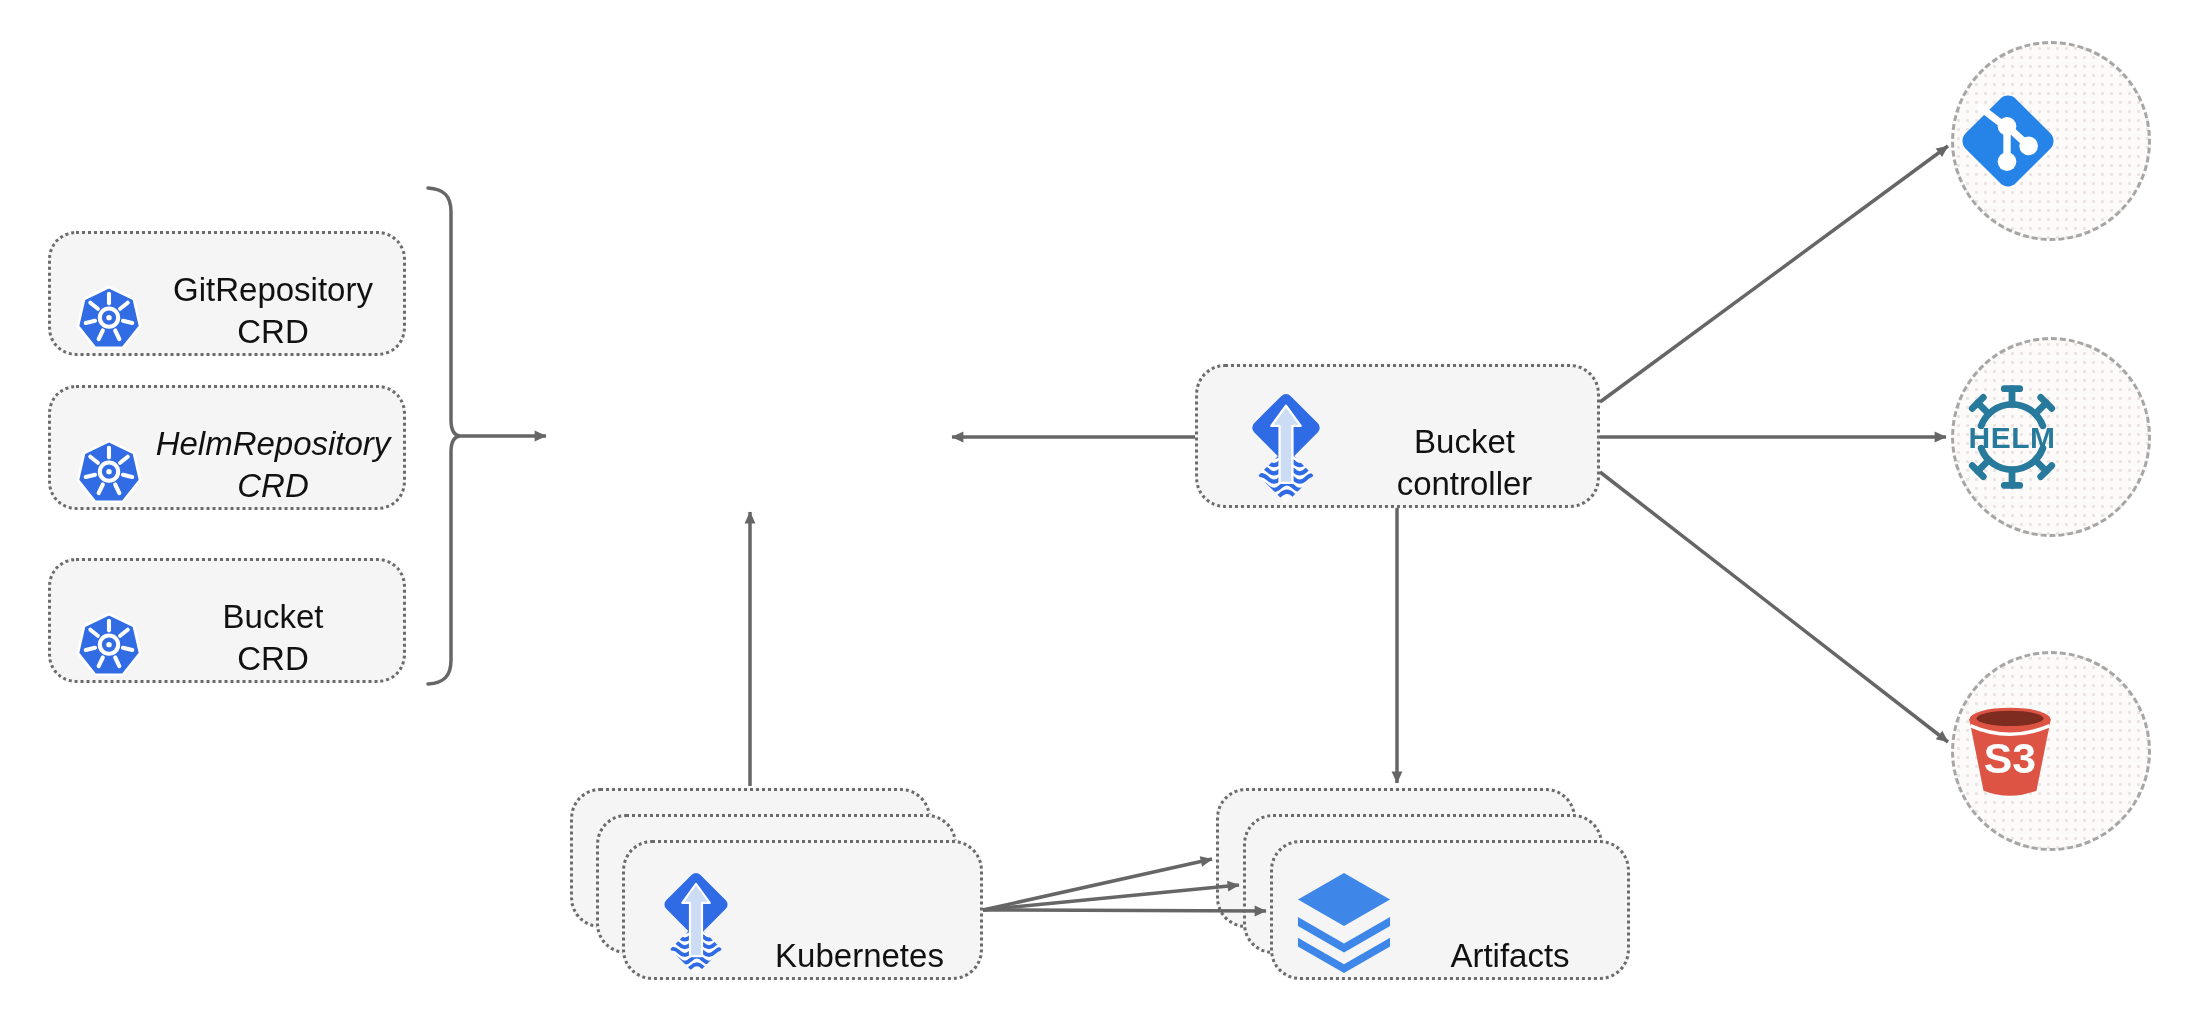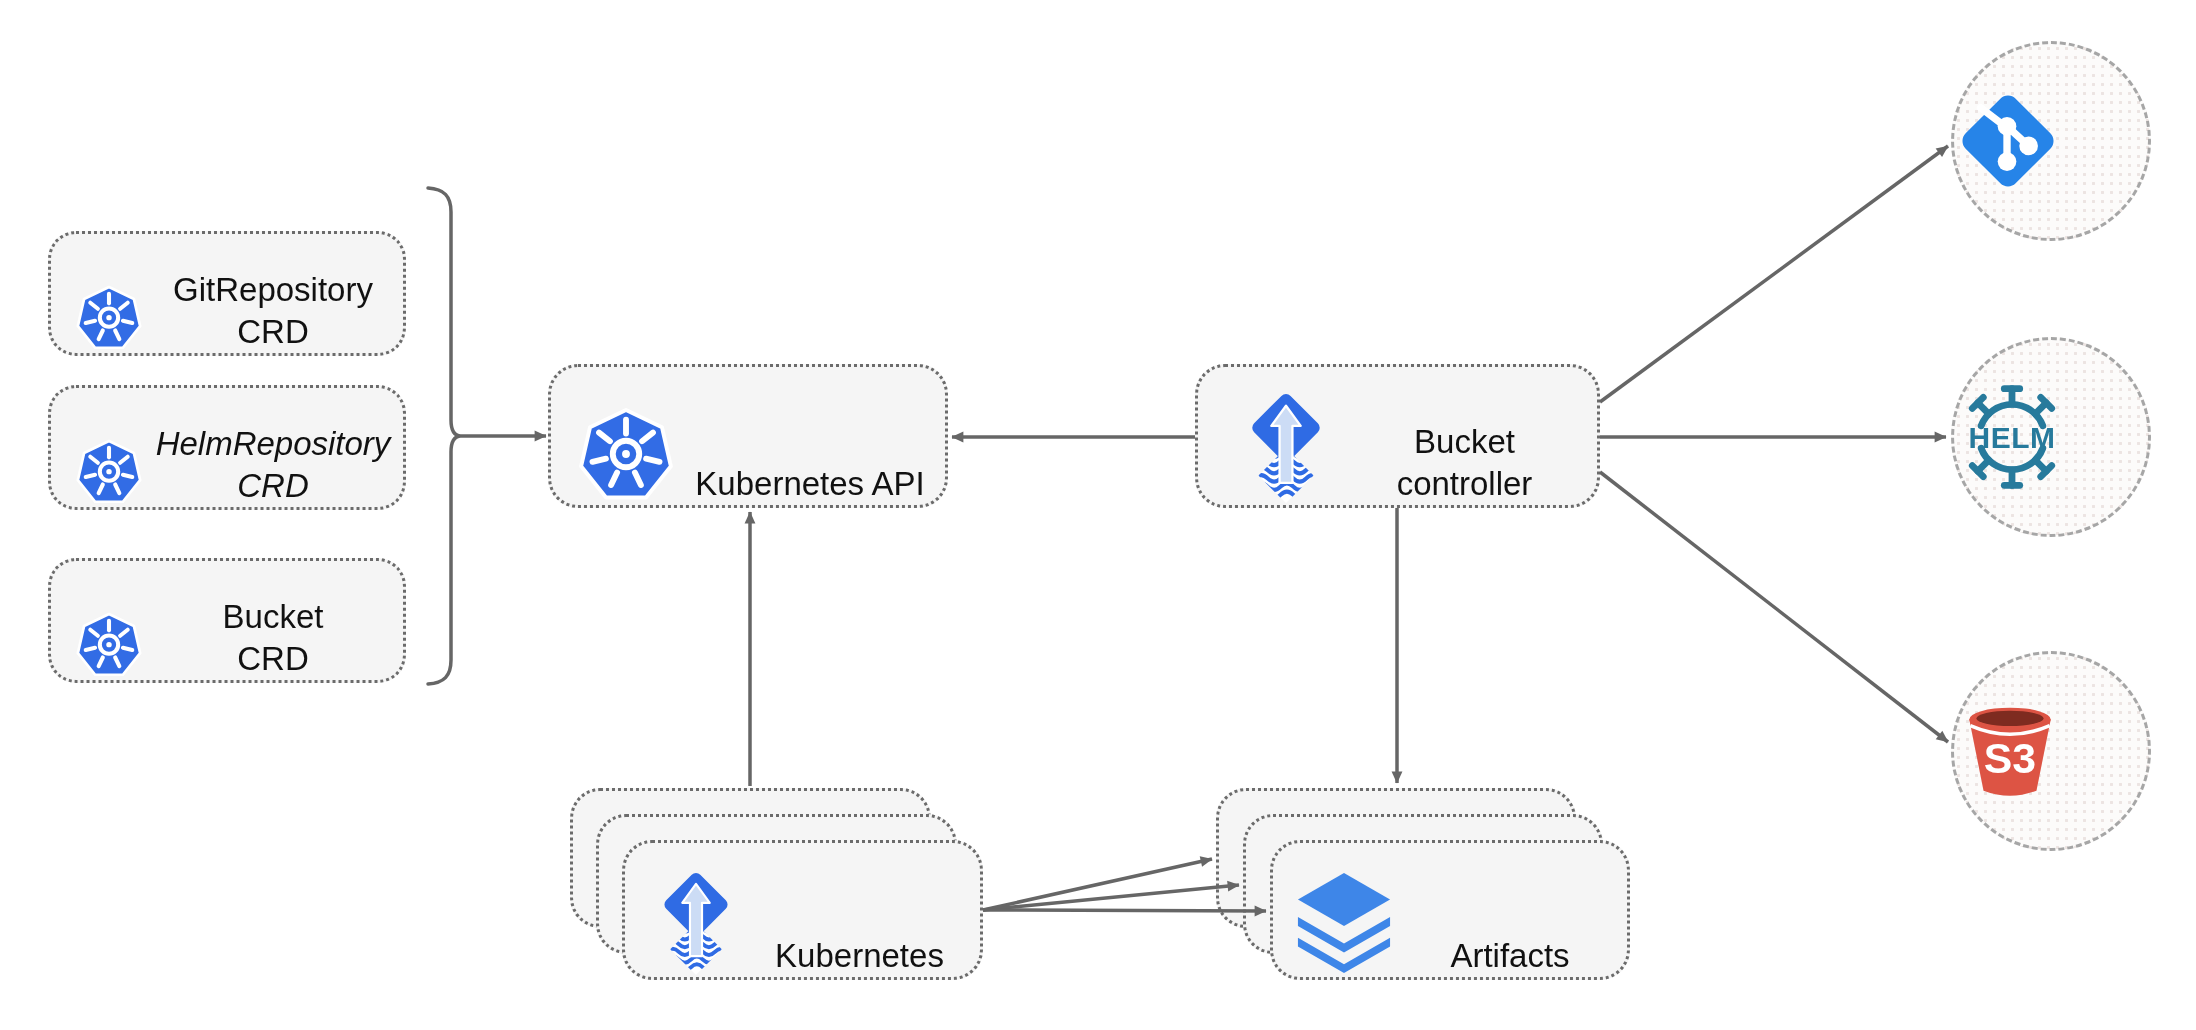--- a/index.html
+++ b/index.html
@@ -144,26 +144,20 @@
 CRD</div>
   </div>
   <div class="box" style="left:48px;top:558px;width:358px;height:125px;">
     <svg width="68" height="68" style="margin-left:24px;">
         <use href="#sym-k8s"></use>
       </svg>
     <div class="label">Bucket
 CRD</div>
   </div>
 
-  <div class="box" style="left:548px;top:364px;width:400px;height:144px;border-radius:30px;">
-    <svg width="98" height="98" style="margin-left:26px;">
-        <use href="#sym-k8s"></use>
-      </svg>
-    <div class="label">Kubernetes API</div>
-  </div>
 
   <div class="box" style="left:1195px;top:364px;width:405px;height:144px;border-radius:30px;">
     <svg width="92" height="114" style="margin-left:42px;">
         <use href="#sym-flux"></use>
       </svg>
     <div class="label">Bucket
 controller</div>
   </div>
 
   <div class="box stack-back" style="left:570px;top:788px;width:361px;height:140px;"></div>

